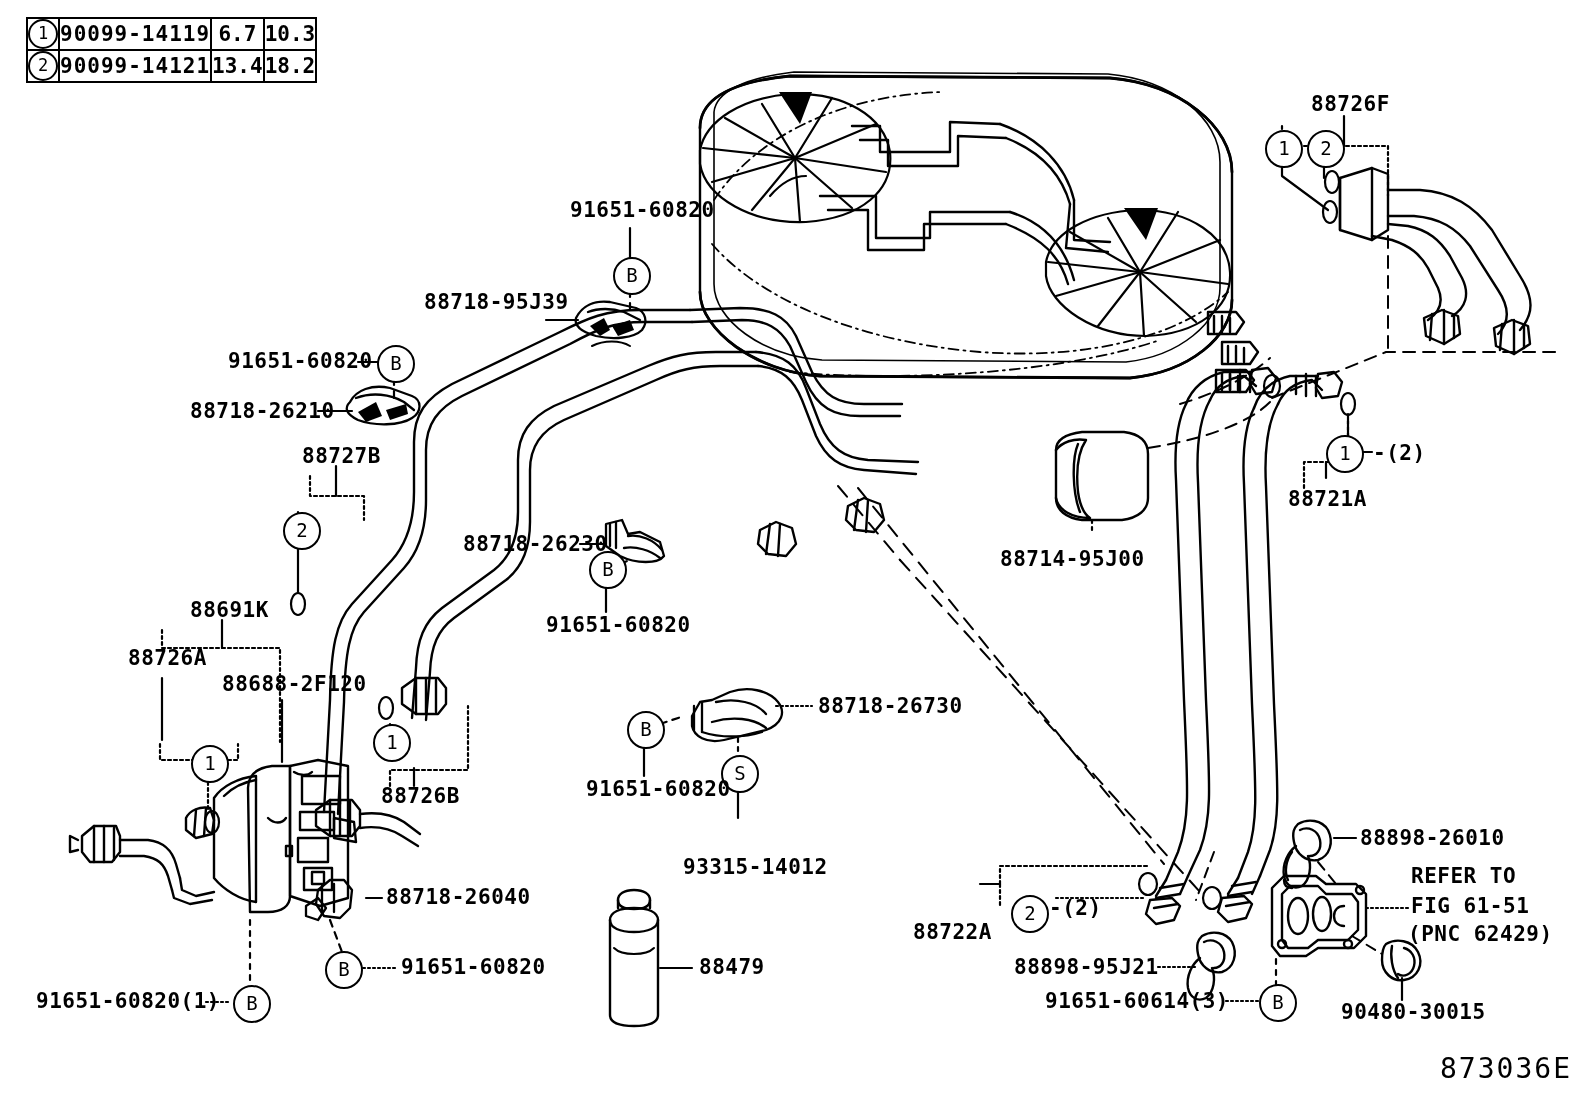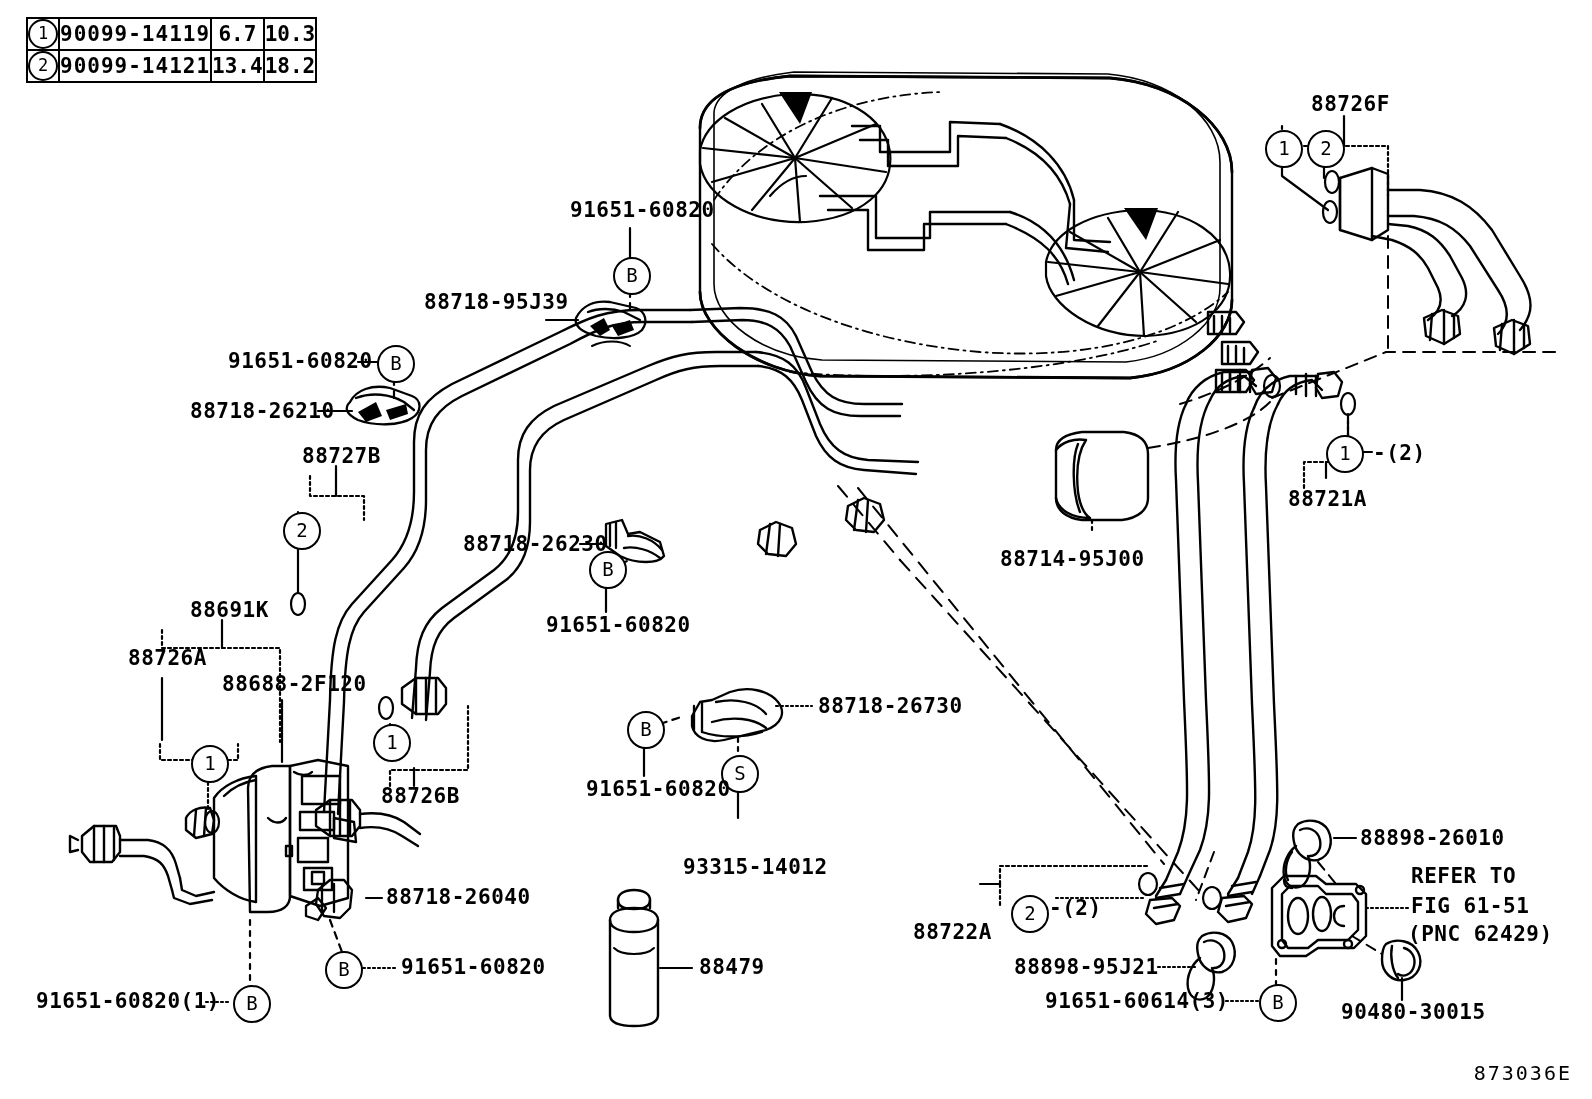--- a/index.html
+++ b/index.html
@@ -14,21 +14,21 @@
        font-family:"DejaVu Sans Mono","Liberation Mono",monospace;}
   .tbl td,.tbl th{border:2px solid #000;padding:0;text-align:center;
        font-weight:bold;font-size:21px;color:#000;background:#fff;}
   .tbl .nb{border:none;background:transparent;}
   .cellpad{padding:5px 10px;}
   .pn{padding:5px 16px;font-size:22px;letter-spacing:1px;border-radius:9px;}
   .num{padding:5px 14px;font-weight:normal;font-size:21px;}
   .hdr{padding:5px 14px;font-weight:normal;font-size:21px;letter-spacing:1px;}
   .circ{display:inline-block;width:26px;height:26px;border:2px solid #000;border-radius:50%;
         line-height:24px;text-align:center;font-size:17px;font-weight:normal;}
-  .figid{position:absolute;right:20px;bottom:14px;font-size:20px;font-weight:normal;
+  .figid{position:absolute;right:20px;bottom:14px;font-size:28px;font-weight:normal;
         letter-spacing:2px;font-family:"DejaVu Sans Mono","Liberation Mono",monospace;text-align:center;}
   .cball{position:absolute;width:34px;height:34px;border:2.2px solid #000;border-radius:50%;
         background:#fff;text-align:center;line-height:32px;font-size:19px;
         font-family:"DejaVu Sans Mono","Liberation Mono",monospace;}
   .cball.b{font-weight:normal;}
 </style>
 </head>
 <body>
 
 <div id="stage">

